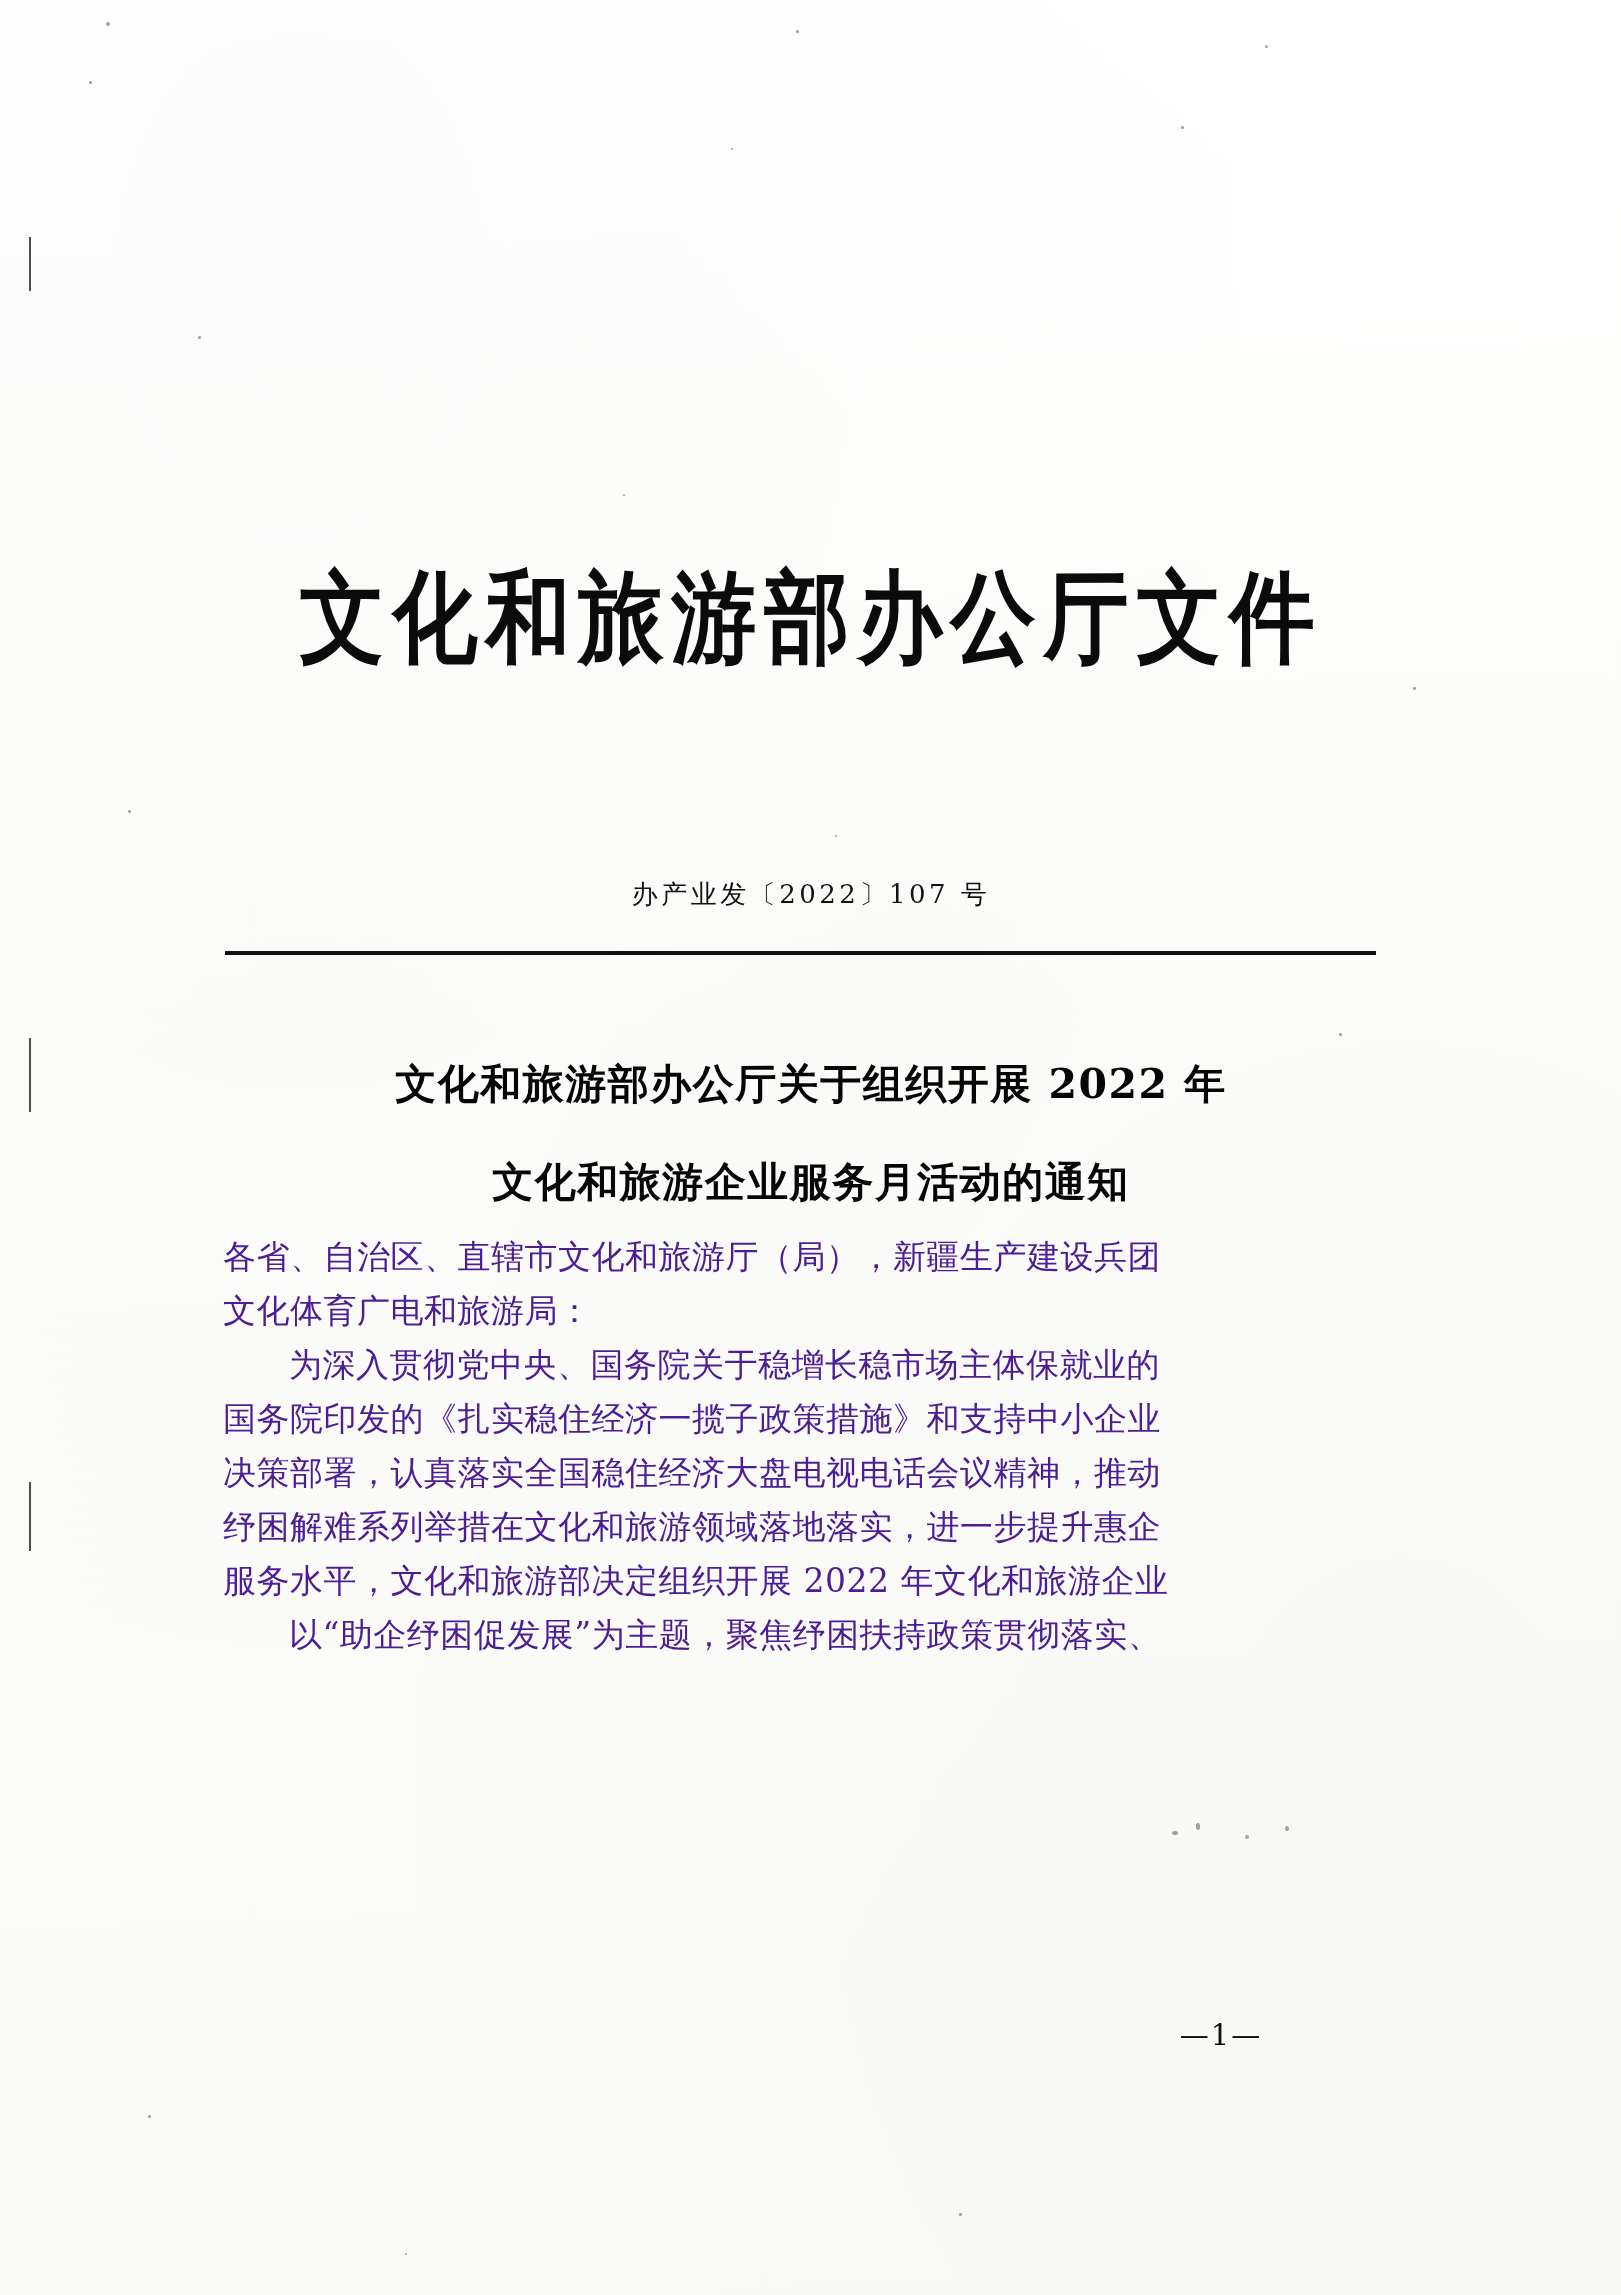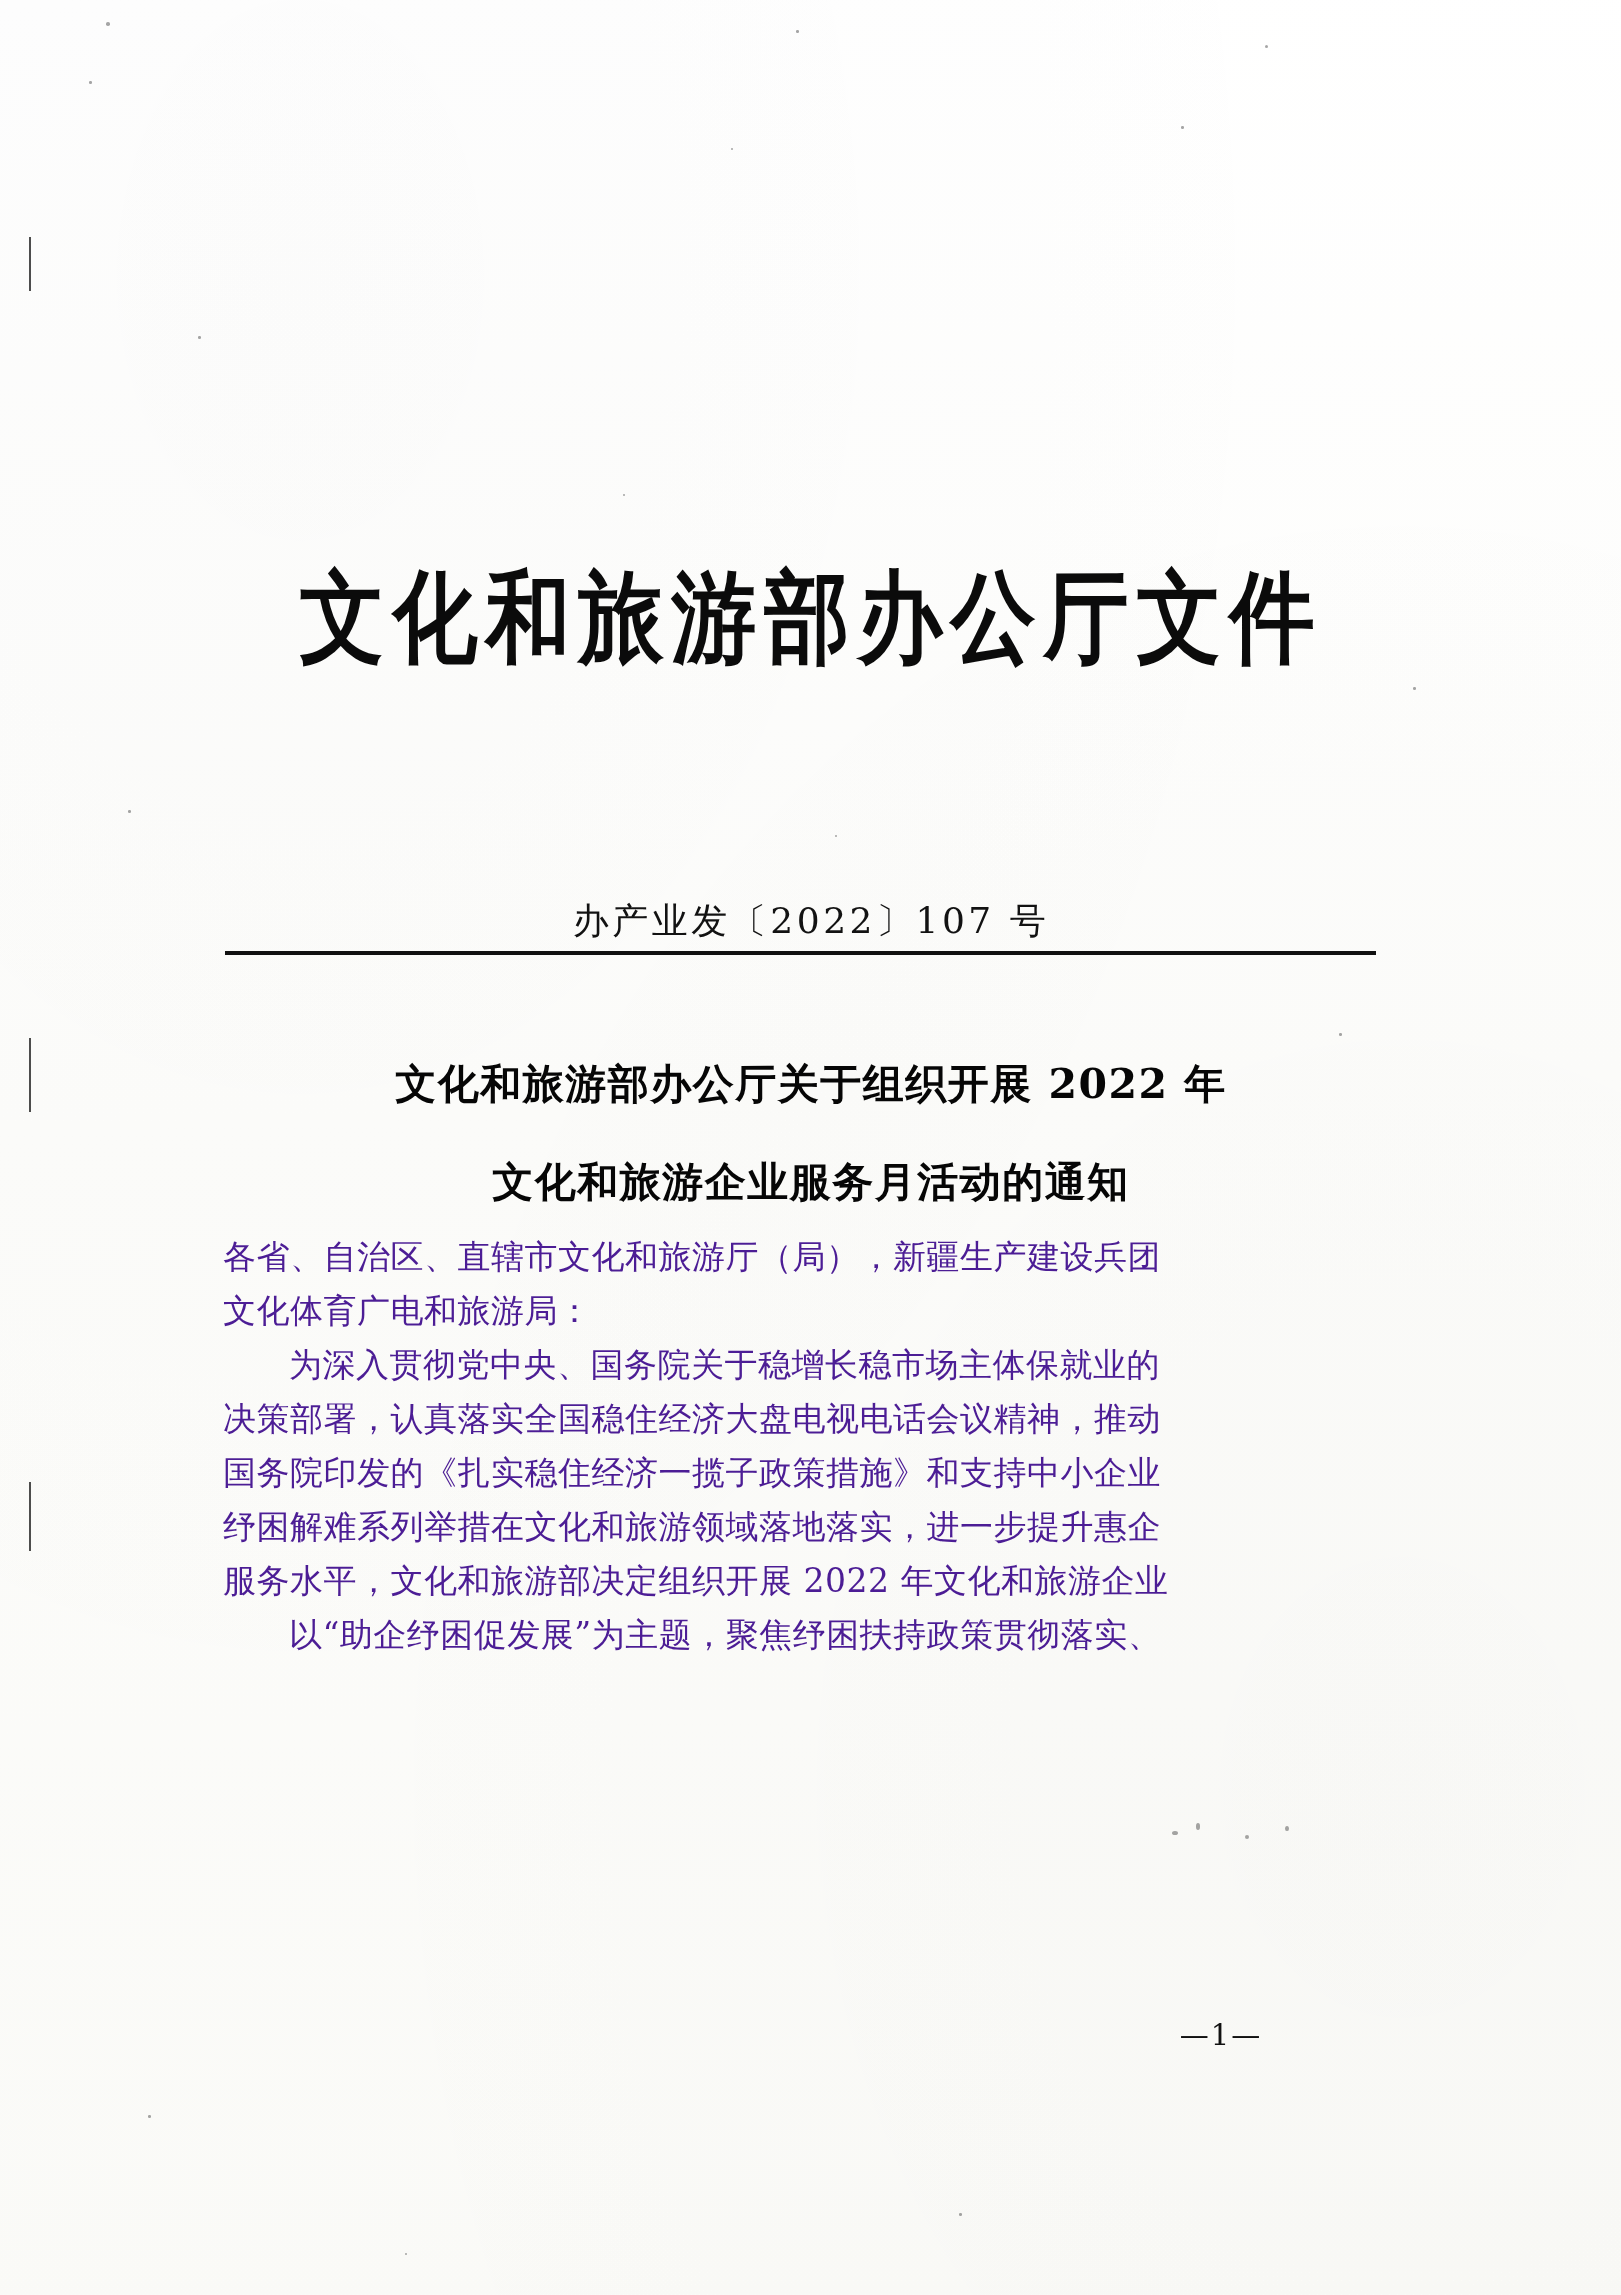--- a/index.html
+++ b/index.html
@@ -91,25 +91,24 @@
     transform-origin: center top;
   }
 
   .doc-number {
     position: absolute;
     left: 0;
     top: 877px;
     width: 1622px;
     text-align: center;
     font-family: "DejaVu Serif", "Liberation Serif", serif;
-    font-size: 36px;
+    font-size: 26px;
     letter-spacing: 3.5px;
     color: #121212;
     white-space: nowrap;
-    margin-top: 20px;
   }
 
   .rule {
     position: absolute;
     left: 225px;
     top: 951px;
     width: 1151px;
     height: 3.5px;
     background: #111111;
   }
@@ -208,22 +207,22 @@
     <div class="doc-title">
       <span class="tline">文化和旅游部办公厅关于组织开展 2022 年</span>
       <span class="tline">文化和旅游企业服务月活动的通知</span>
     </div>
 
     <div class="body-block">
       <span class="ln">各省、自治区、直辖市文化和旅游厅（局），新疆生产建设兵团</span>
       <span class="ln">文化体育广电和旅游局：</span>
 
       <span class="ln indent">为深入贯彻党中央、国务院关于稳增长稳市场主体保就业的</span>
+      <span class="ln">国务院印发的《扎实稳住经济一揽子政策措施》和支持中小企业</span>
       <span class="ln">决策部署，认真落实全国稳住经济大盘电视电话会议精神，推动</span>
-      <span class="ln">国务院印发的《扎实稳住经济一揽子政策措施》和支持中小企业</span>
       <span class="ln">纾困解难系列举措在文化和旅游领域落地落实，进一步提升惠企</span>
       <span class="ln">服务水平，文化和旅游部决定组织开展 2022 年文化和旅游企业</span>
 
       <span class="ln indent">以“助企纾困促发展”为主题，聚焦纾困扶持政策贯彻落实、</span>
     </div>
 
     <div class="page-number">
       <span class="pn-inner">—1—</span>
     </div>
 

